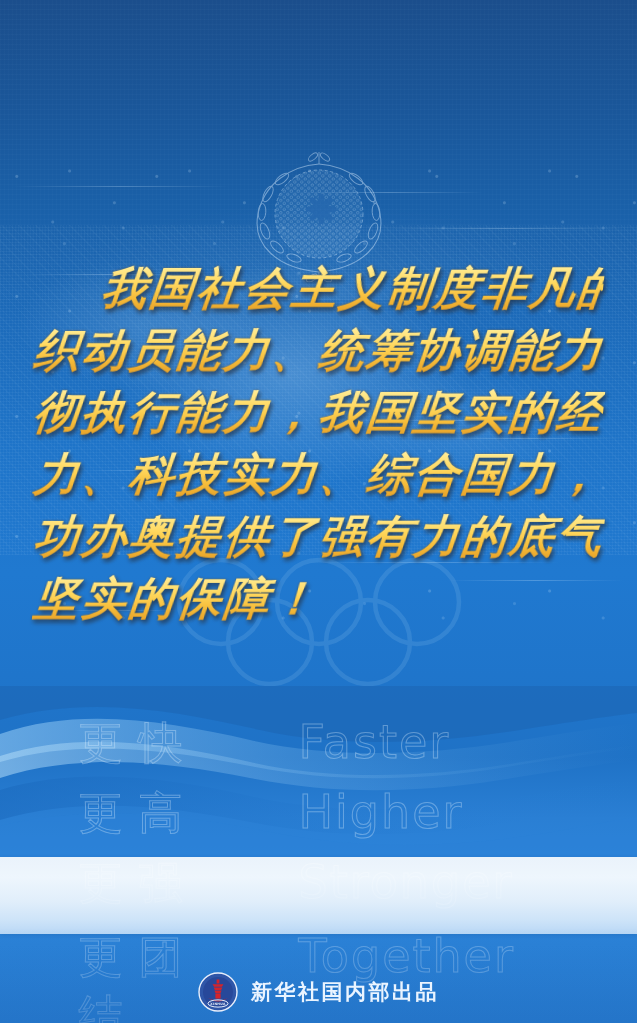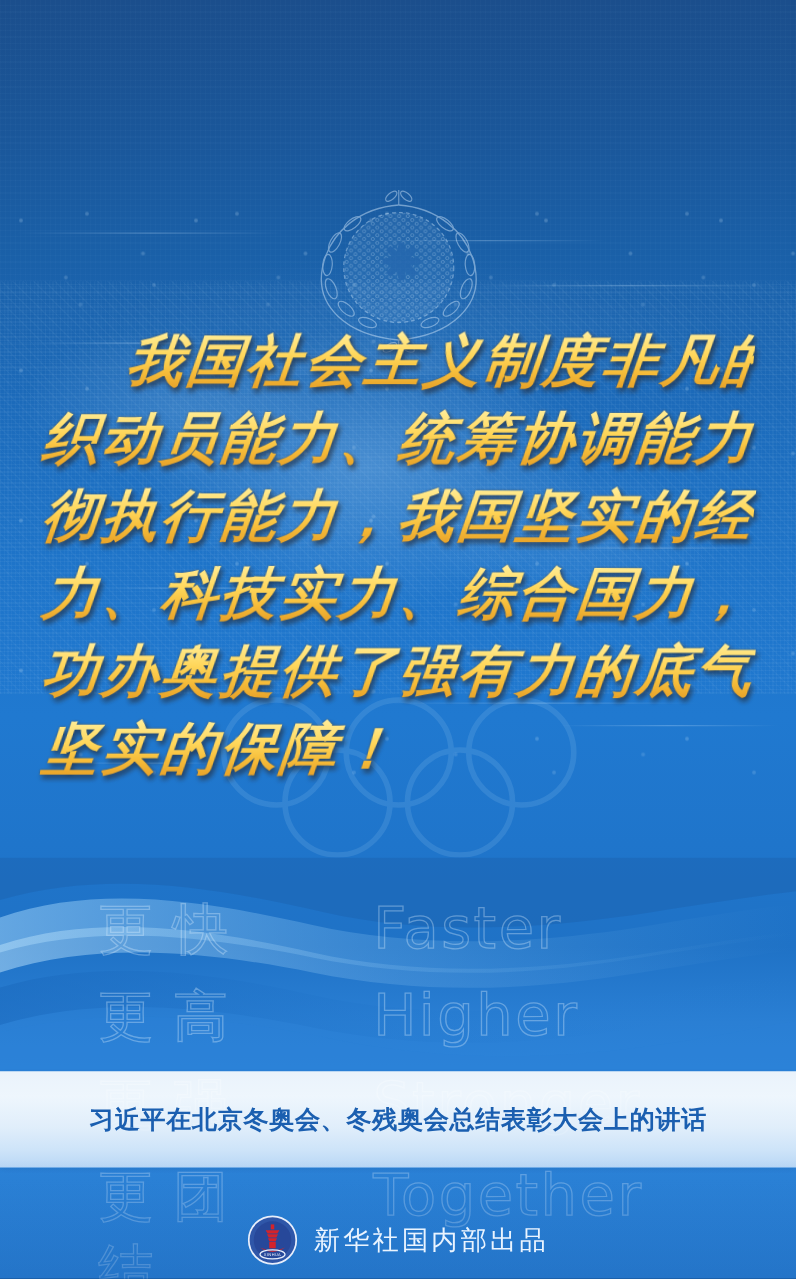--- a/index.html
+++ b/index.html
@@ -210,20 +210,21 @@
   }
 
   
   .footer {
     position:absolute;
     left:0; right:0; bottom:11px;
     display:flex;
     align-items:center;
     justify-content:center;
     gap:13px;
+    font-weight:bold;
   }
   .xh-logo {
     width:40px; height:40px;
     border-radius:50%;
     flex:0 0 auto;
     position:relative;
   }
   .xh-logo svg { width:100%; height:100%; display:block; }
   .footer-text {
     font-family:"DejaVu Sans","Liberation Sans",sans-serif;
@@ -375,21 +376,20 @@
       <span class="motto-cn">更强</span>
       <span class="motto-en">Stronger</span>
     </div>
     <div class="motto-row m4">
       <span class="motto-cn">更团结</span>
       <span class="motto-en">Together</span>
     </div>
   </div>
 
   <div class="caption">
-    <div class="caption-title">习近平在北京冬奥会、冬残奥会总结表彰大会上的讲话</div>
   </div>
 
   <div class="bottom-shade"></div>
 
   <div class="footer">
     <span class="xh-logo">
       <svg viewBox="0 0 40 40" xmlns="http://www.w3.org/2000/svg">
         <circle cx="20" cy="20" r="19" fill="#2f56a8" stroke="#e7eefb" stroke-width="1.4"></circle>
         <circle cx="20" cy="20" r="15" fill="#27489a"></circle>
 

